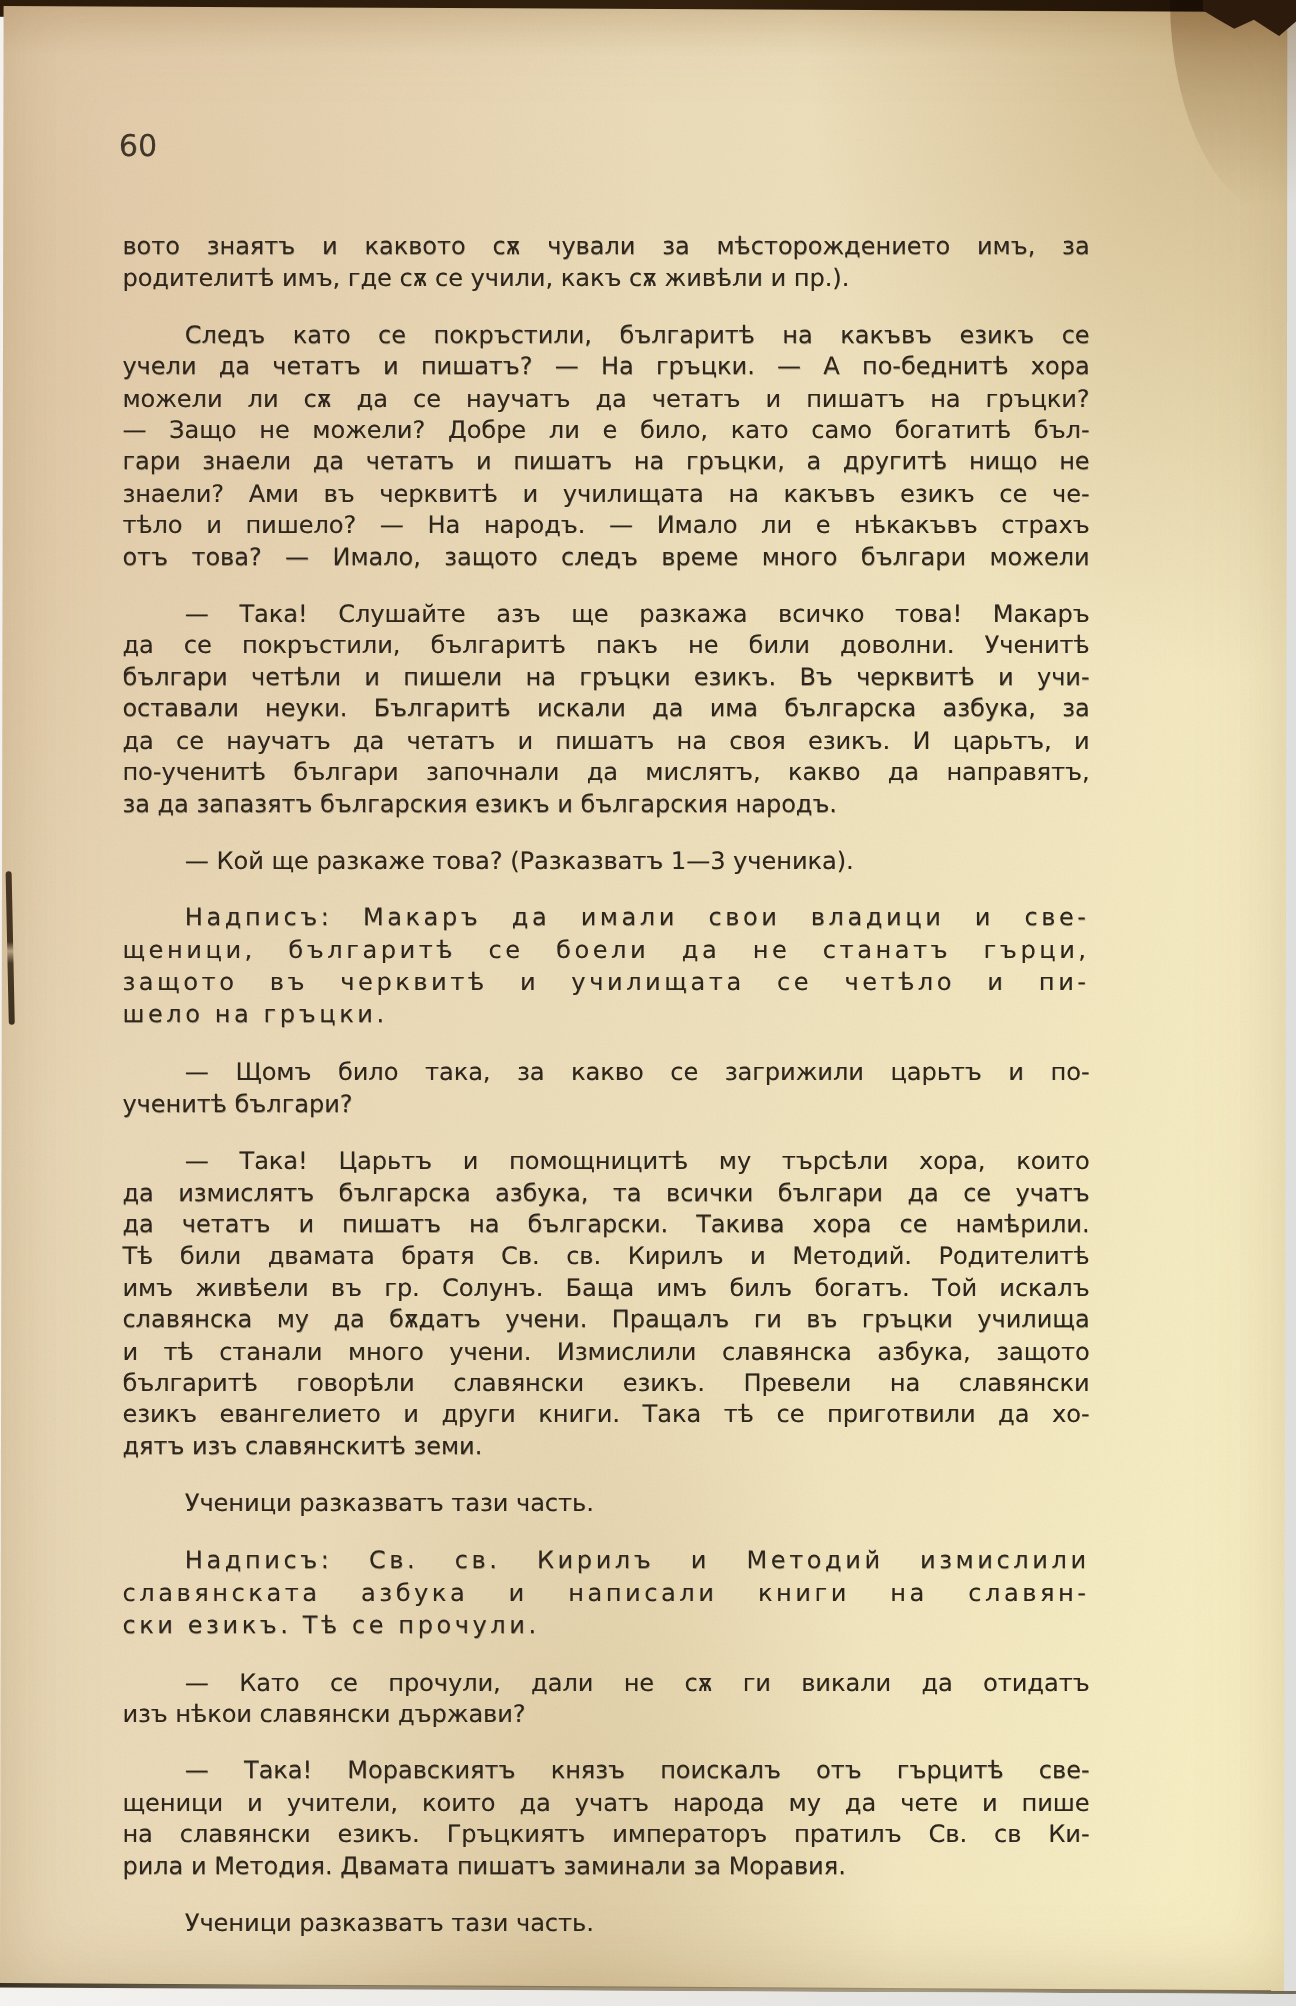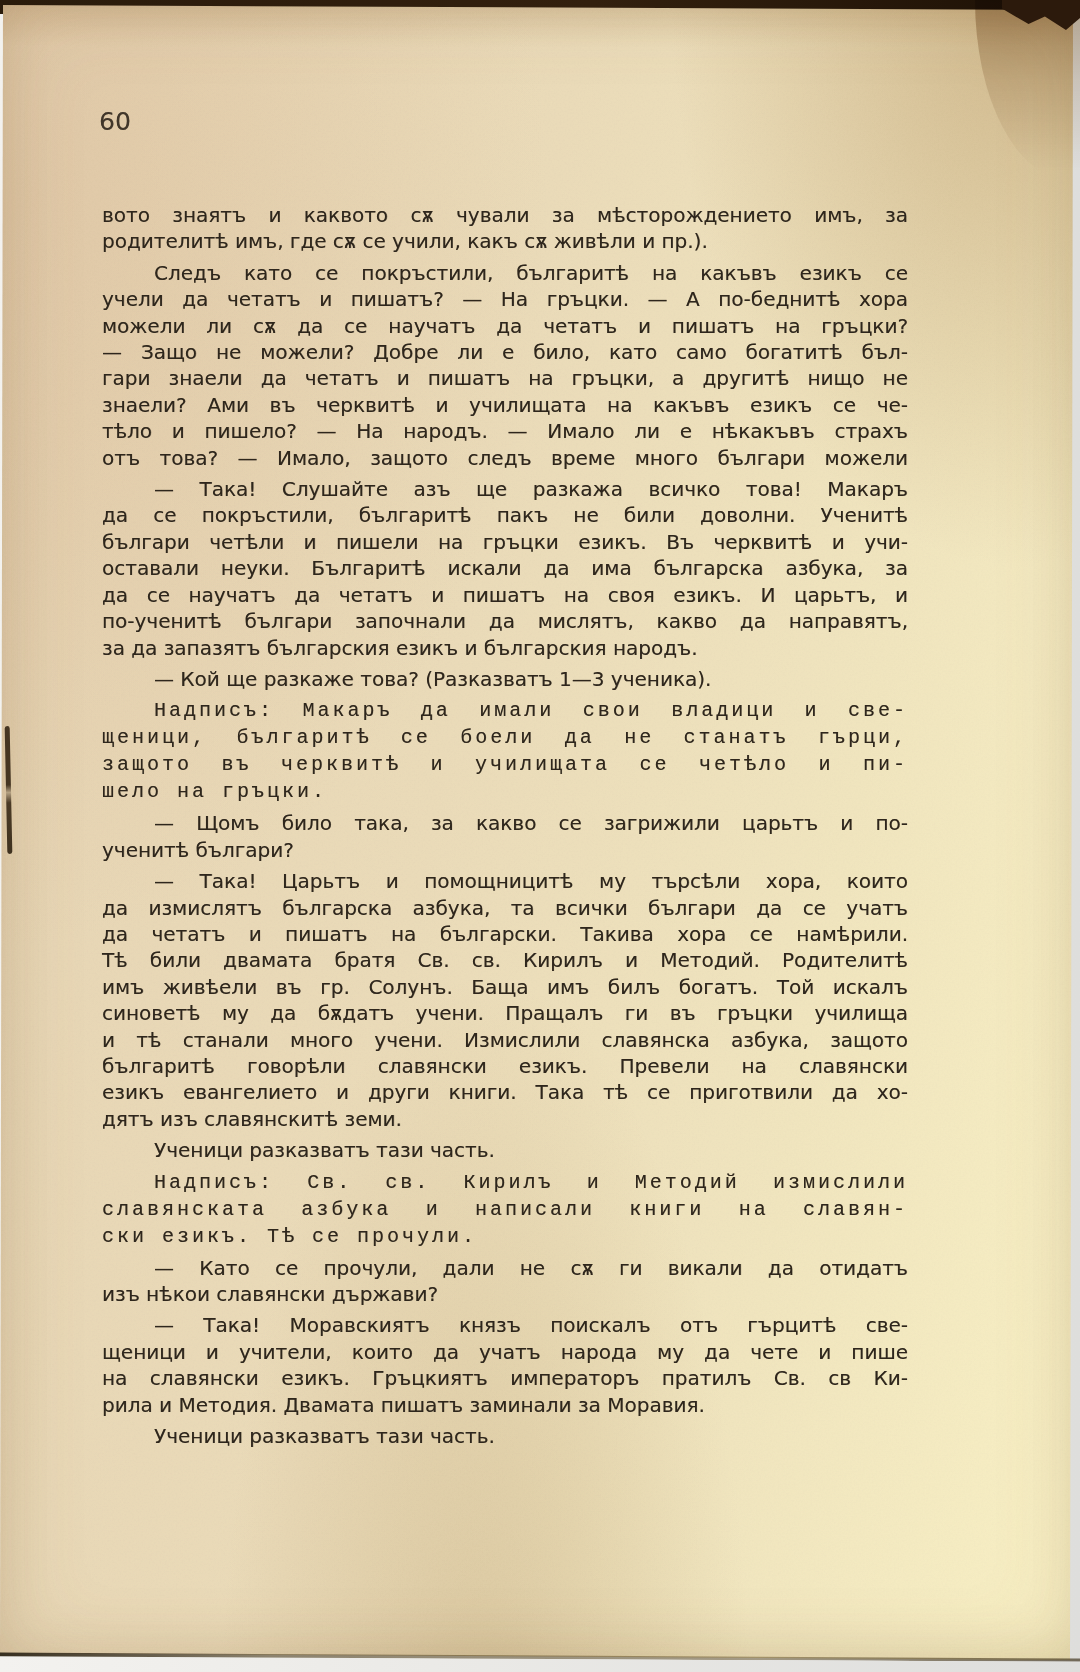--- a/index.html
+++ b/index.html
@@ -61,30 +61,30 @@
     transform-origin: left center;
   }
 
   .page-num {
     position: absolute; left: 99px; top: 107px; z-index: 4;
     font-size: 25px; color: #41362a;
     text-shadow: 0.3px 0.3px 0.4px rgba(46,38,28,0.45);
   }
 
   .text {
-    position: absolute; left: 102px; top: 202px; width: 806px; z-index: 4;
+    position: absolute; left: 102px; top: 192px; width: 806px; z-index: 4;
     color: #2e261c; font-size: 20px; line-height: 26.4px;
     text-shadow: 0.3px 0.3px 0.4px rgba(46,38,28,0.4);
   }
   .para { margin: 0; }
-  .para + .para { margin-top: 5px; }
+  .para + .para { margin-top: 21px; }
   .para.indent .line:first-child { text-indent: 52px; }
   .line { text-align: justify; text-align-last: justify; }
   .line.last { text-align-last: left; }
-  .para.spaced .line { letter-spacing: 3px; line-height: 27px; font-family: Liberation Mono, monospace; }
+  .para.spaced .line { letter-spacing: 3px; line-height: 27px; }
 
   .grain {
     position: absolute; inset: 0; z-index: 5;
     pointer-events: none; opacity: 0.45; mix-blend-mode: multiply;
   }
 </style>
 </head>
 <body>
 
 <div class="top-bar"></div>
@@ -127,21 +127,21 @@
       <div class="para indent">
         <div class="line">— Щомъ било така, за какво се загрижили царьтъ и по-</div>
         <div class="line last">ученитѣ българи?</div>
       </div>
       <div class="para indent">
         <div class="line">— Така! Царьтъ и помощницитѣ му търсѣли хора, които</div>
         <div class="line">да измислятъ българска азбука, та всички българи да се учатъ</div>
         <div class="line">да четатъ и пишатъ на български. Такива хора се намѣрили.</div>
         <div class="line">Тѣ били двамата братя Св. св. Кирилъ и Методий. Родителитѣ</div>
         <div class="line">имъ живѣели въ гр. Солунъ. Баща имъ билъ богатъ. Той искалъ</div>
-        <div class="line">синоветѣ му да бѫдатъ учени. Пращалъ ги въ гръцки училища</div>
+        <div class="line">славянска му да бѫдатъ учени. Пращалъ ги въ гръцки училища</div>
         <div class="line">и тѣ станали много учени. Измислили славянска азбука, защото</div>
         <div class="line">българитѣ говорѣли славянски езикъ. Превели на славянски</div>
         <div class="line">езикъ евангелието и други книги. Така тѣ се приготвили да хо-</div>
         <div class="line last">дятъ изъ славянскитѣ земи.</div>
       </div>
       <div class="para indent">
         <div class="line last">Ученици разказватъ тази часть.</div>
       </div>
       <div class="para spaced indent">
         <div class="line">Надписъ: Св. св. Кирилъ и Методий измислили</div>

